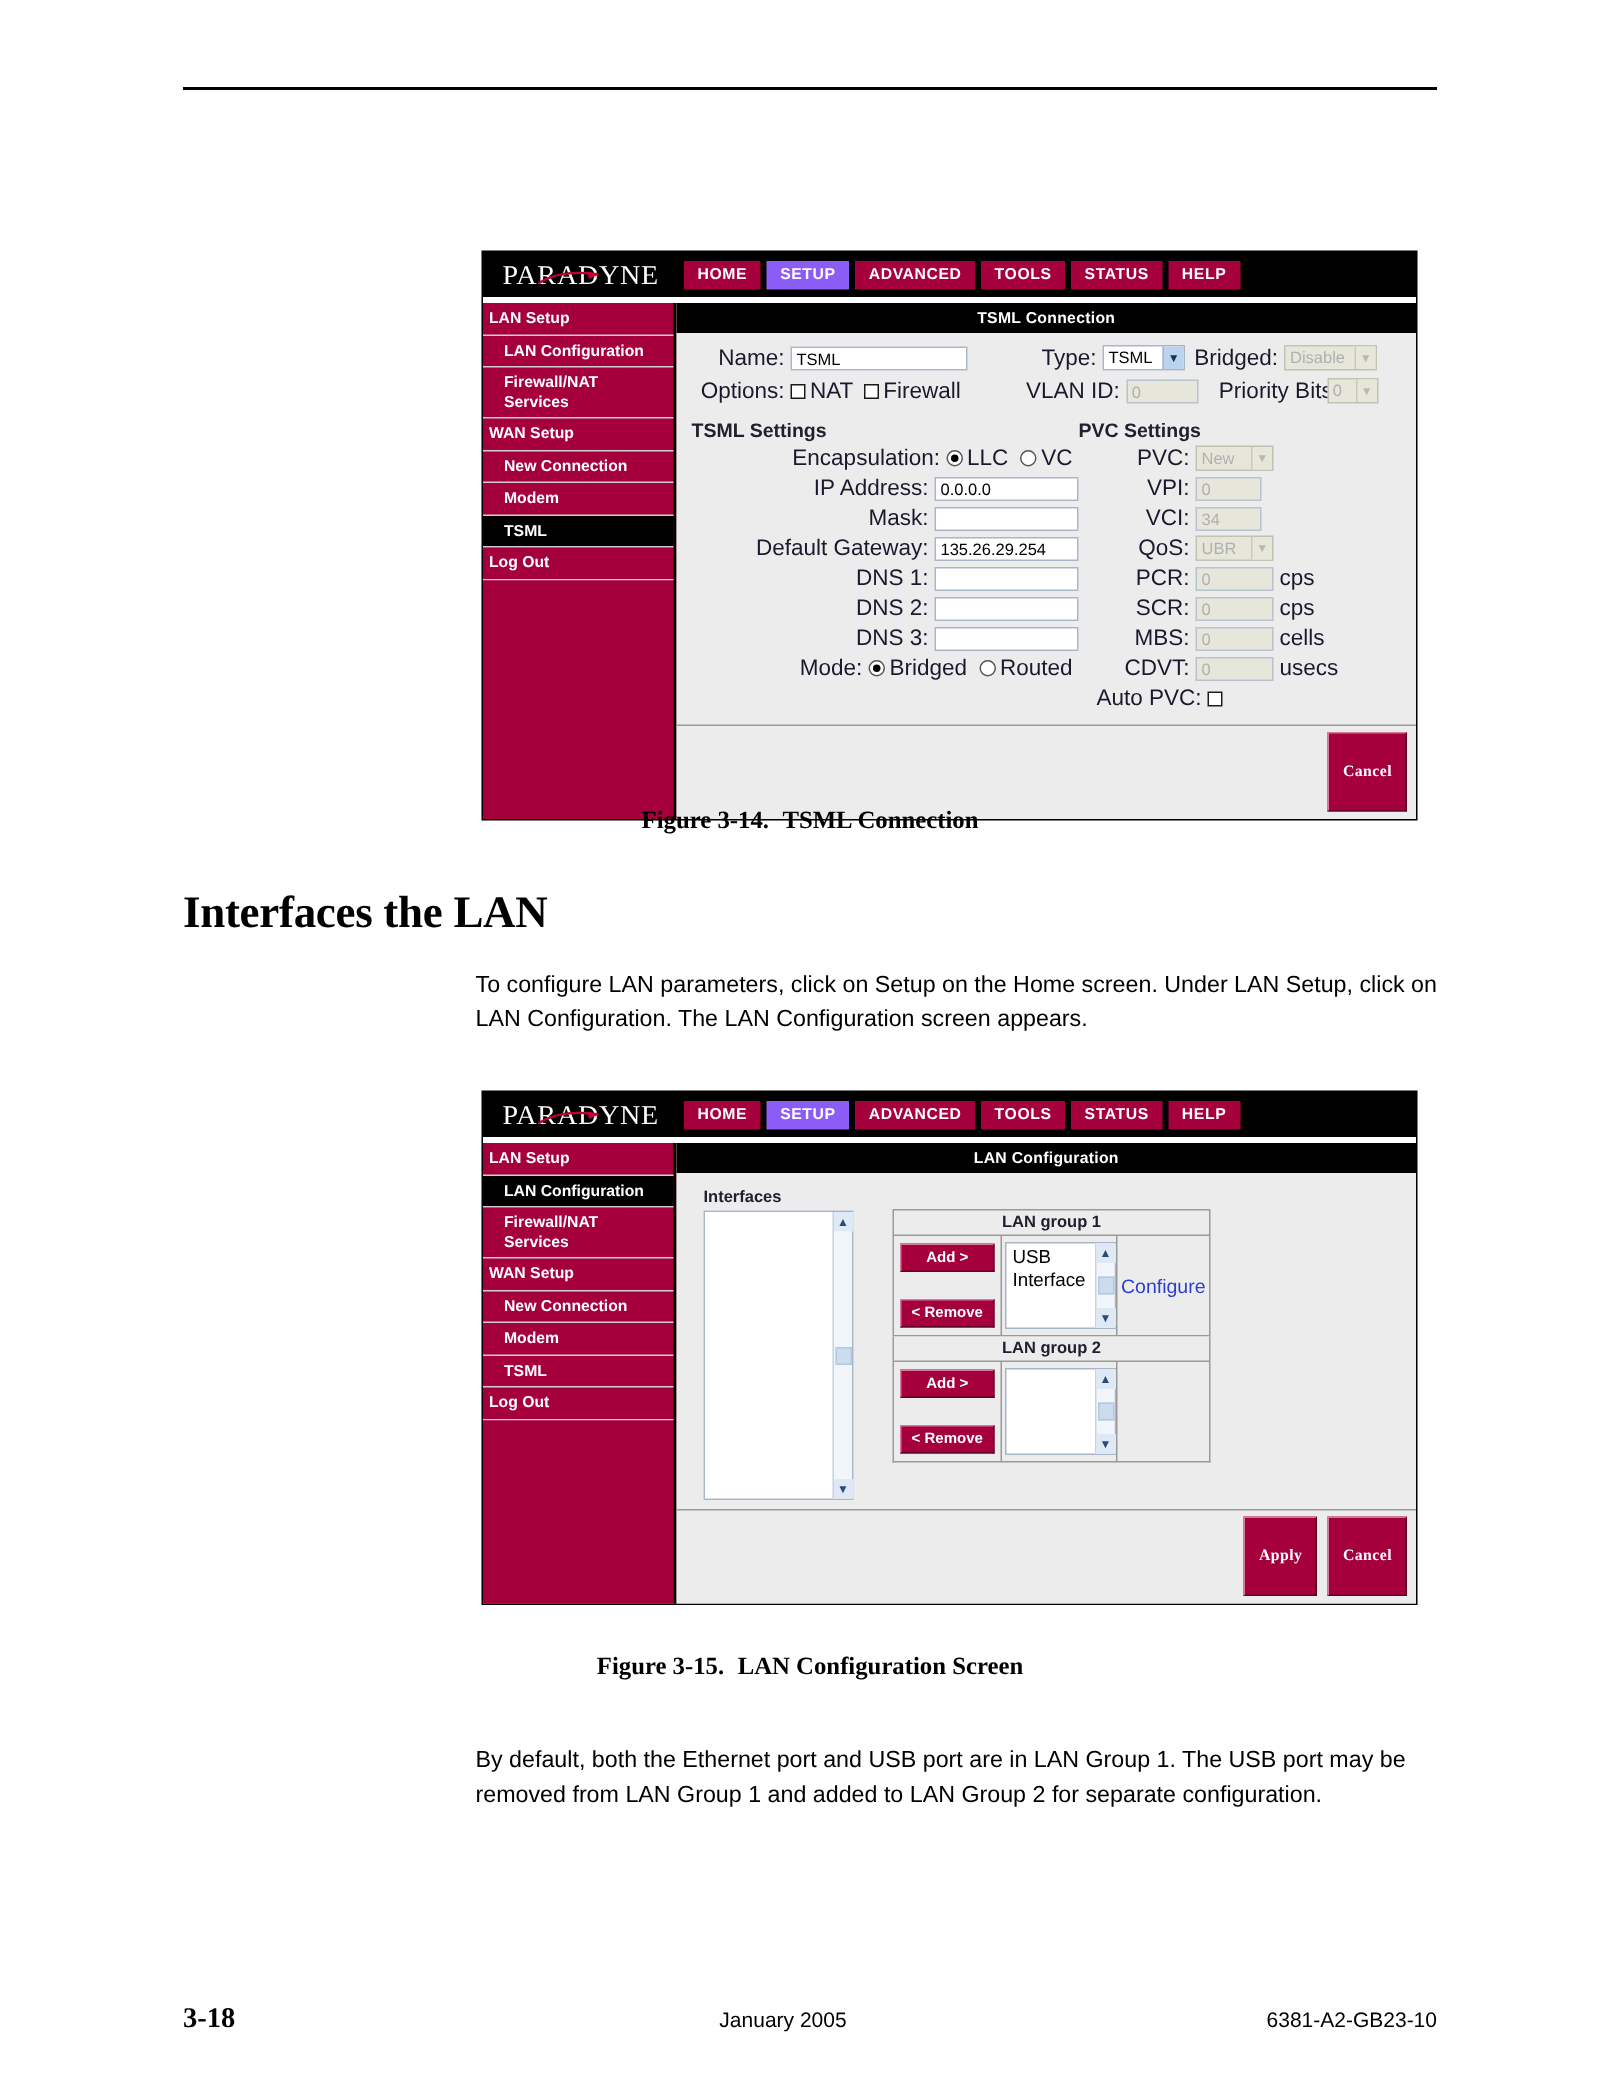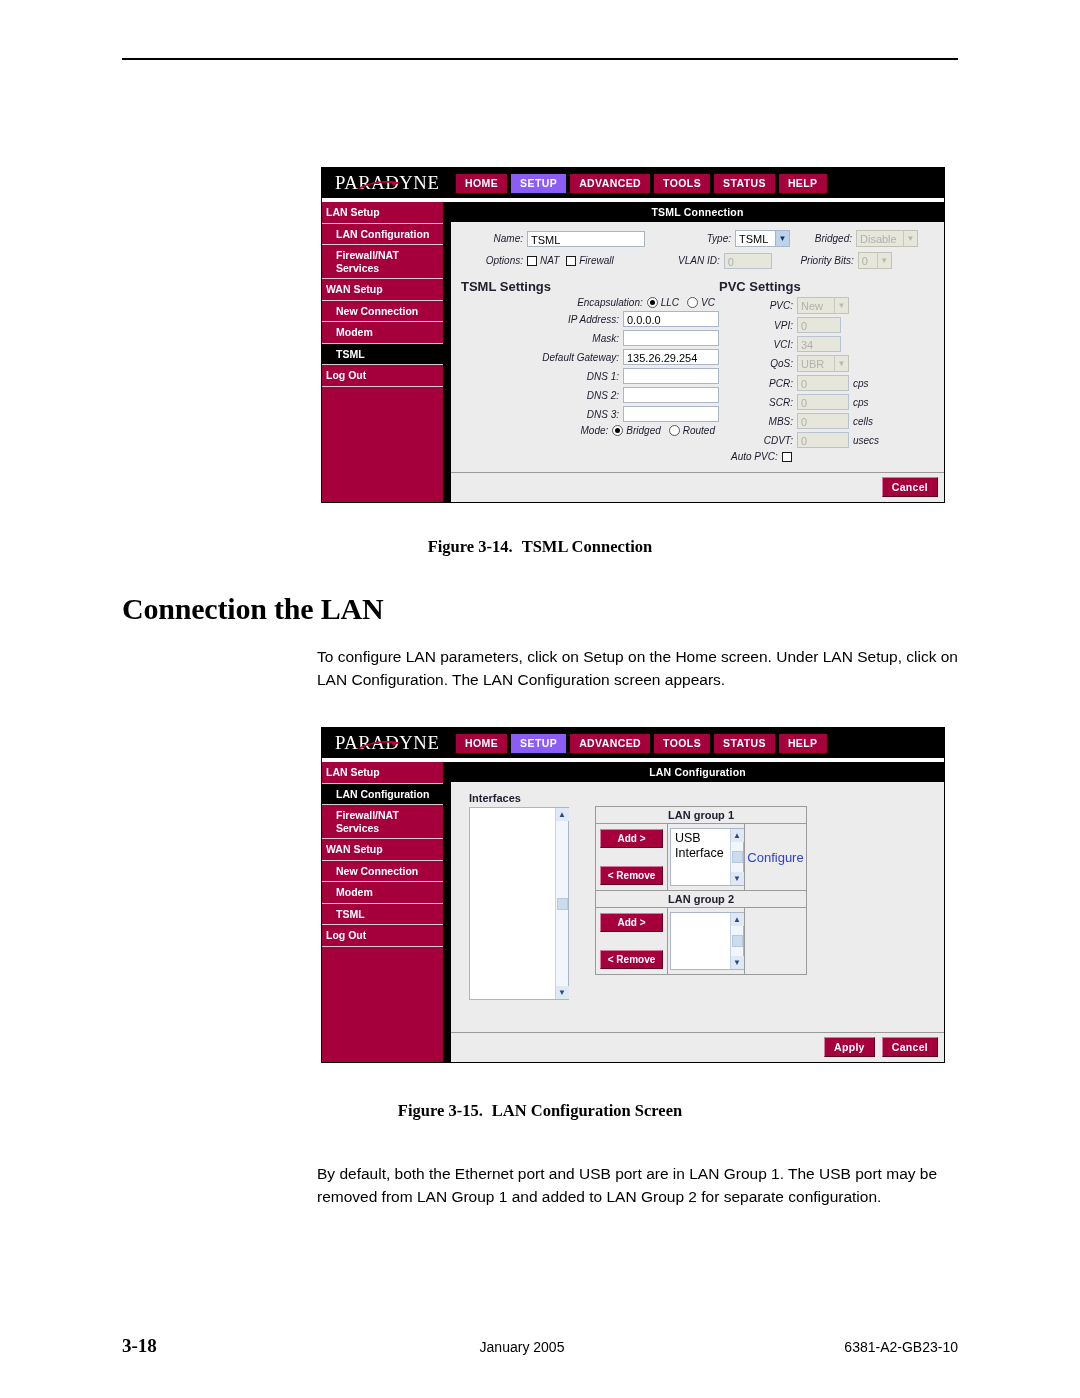--- a/index.html
+++ b/index.html
@@ -91,21 +91,21 @@
     padding:4px 9px 4px 9px; line-height:12px;
     height:19px; display:flex; align-items:center;
   }
   .navtab.active { background:#8b5cf6; color:#fff; }
 
   .ui-midrule { height:4px; background:#fff; }
 
   .ui-body { display:flex; }
 
   .sidebar {
-    width:129px; background:#a6003c; border-right:8px solid #000000;
+    width:129px; background:#a6003c; border-right:2px solid #000000;
     display:flex; flex-direction:column;
   }
   .side-item {
     color:#fff; font-size:10.5px; font-weight:bold;
     padding:4px 5px 4px 4px;
     border-bottom:1px solid #cfcfcf;
     line-height:12.5px;
   }
   .side-item.sub { padding-left:14px; }
   .side-item.active { background:#000; }
@@ -117,27 +117,27 @@
     font-size:10.5px; font-weight:bold; padding:4px 0; letter-spacing:.2px;
   }
   .content-main { flex:1; padding:8px 10px 6px 10px; }
   .content-footer {
     border-top:1px solid #9a9a9a;
     padding:4px 6px 5px 0; text-align:right;
     display:flex; justify-content:flex-end; gap:7px;
   }
   .btn {
     background:#a6003c; color:#fff; font-size:10.5px; font-weight:bold;
-    padding:3px 9px; letter-spacing:.3px;
+    padding:20px 9px; letter-spacing:.3px;
     border-top:1px solid #d47a9c; border-left:1px solid #d47a9c;
-    border-right:1px solid #5d0021; border-bottom:1px solid #5d0021;
+    border-right:1px solid #5d0021; border-bottom:1px solid #5d0021;font-family:Liberation Serif, serif;
   }
 
   
-  .lbl { font-size:10px; color:#1a1a2e; white-space:nowrap;font-style:italic; }
+  .lbl { font-size:15px; color:#1a1a2e; white-space:nowrap; }
   .lbl.dim { color:#9a9a9a; }
   .txt {
     border:1px solid #a8b6c8; background:#fff;
     font-size:11px; padding:1px 3px; height:16px;
     line-height:14px; color:#000; overflow:hidden; white-space:nowrap;
   }
   .txt.dis { background:#e6e6da; color:#b0b0b0; border-color:#b9c3cf; }
   .sel {
     border:1px solid #a8b6c8; background:#fff; height:17px;
     display:inline-flex; align-items:center; font-size:11px;
@@ -398,21 +398,21 @@
         <div class="btn">Cancel</div>
       </div>
     </div>
   </div>
 </div>
 
 <div class="fig-caption" style="top:537px;">
   <span class="num">Figure 3-14.</span><span>TSML Connection</span>
 </div>
 
-<div class="h1" style="top:592px;">Connection the LAN</div>
+<div class="h1" style="top:592px;">Interfaces the LAN</div>
 <div class="body-text" style="top:646px;">To configure LAN parameters, click on Setup on the Home screen. Under LAN Setup, click on LAN Configuration. The LAN Configuration screen appears.</div>
 
 <div class="ui" style="left:321px; top:727px;">
 
   <div class="ui-topbar">
     <div class="logo">
       <span class="logo-text">PARADYNE</span>
       <svg class="logo-swoosh" viewBox="0 0 42 9">
         <path d="M1 8 C12 0, 30 0, 41 2" stroke="#c3002f" stroke-width="1.6" fill="none"></path>
         <path d="M33 0 L41 2 L35 5 Z" fill="#c3002f"></path>

